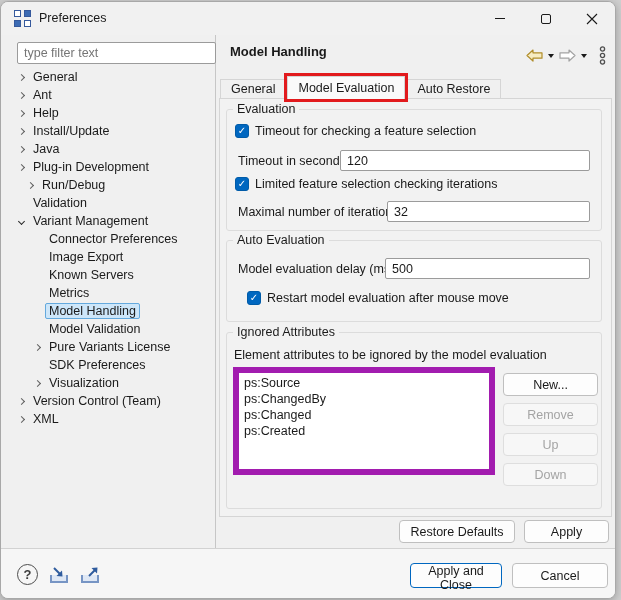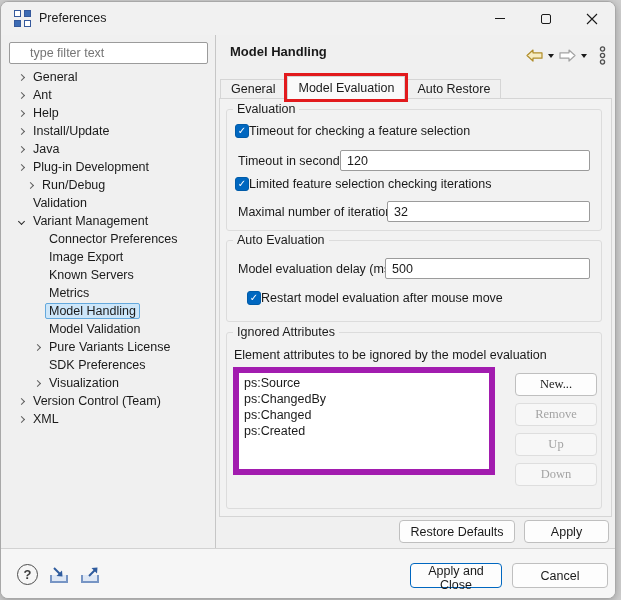--- a/index.html
+++ b/index.html
@@ -27,23 +27,23 @@
   .app-icon i { background:#3d6cb4; border:1.5px solid #35599c; }
   .app-icon i:nth-child(1), .app-icon i:nth-child(4){ background:#fff; }
   .win-title { position:absolute; left:38px; top:9px; font-size:12.5px; }
   .win-controls { position:absolute; right:0; top:0; height:33px; display:flex; }
   .win-btn { width:46px; height:33px; display:flex; align-items:center; justify-content:center; }
   .glyph-min { width:10px; height:1px; background:#1a1a1a; }
   .glyph-max { width:10px; height:10px; border:1px solid #1a1a1a; border-radius:2px; }
   
   .sidebar { position:absolute; left:0; top:33px; width:215px; height:513px; border-right:1px solid #c6c6c6; }
   .filter-input {
-    position:absolute; left:8px; top:7px; width:199px; height:22px;
+    position:absolute; left:16px; top:7px; width:199px; height:22px;
     border:1px solid #9b9b9b; border-radius:2px; background:#fff;
-    font-family:"Liberation Sans",sans-serif; font-size:12.5px; color:#3a3a3a; padding:0 20px; outline:none;
+    font-family:"Liberation Sans",sans-serif; font-size:12.5px; color:#3a3a3a; padding:0 6px; outline:none;
   }
   .tree { position:absolute; left:0; top:33px; width:214px; }
   .tree-row { display:flex; align-items:center; height:18px; white-space:nowrap; }
   .chev { width:16px; flex:0 0 16px; display:flex; align-items:center; justify-content:center; }
   .chev i { width:5px; height:5px; border-right:1.4px solid #5f5f5f; border-bottom:1.4px solid #5f5f5f; display:block; }
   .chev.collapsed i { transform:rotate(-45deg); }
   .chev.expanded i { transform:rotate(45deg); border-color:#2a2a2a; }
   .tree-label { padding:0 3px; border:1px solid transparent; line-height:14px; }
   .tree-label.selected { background:#cde6f9; border-color:#64a9dd; border-radius:2px; }
   
@@ -53,40 +53,40 @@
   .caret { width:0; height:0; border-left:3.5px solid transparent; border-right:3.5px solid transparent; border-top:4px solid #1a1a1a; }
   
   .tabbar { position:absolute; left:3px; top:41px; height:23px; display:flex; align-items:flex-end; }
   .tab { padding:3px 10px 4px; border:1px solid #d5d5d5; border-bottom:none; background:#f0f0f0; margin-right:1px; height:20px; line-height:13px; }
   .tab.selected { background:#fafafa; height:23px; padding-top:5px; z-index:2; position:relative; }
   .tab.annotated { box-shadow:0 0 0 3px #e21a1d; }
   .tabpane { position:absolute; left:2px; top:63px; width:393px; height:419px; border:1px solid #d5d5d5; background:#f2f2f2; }
   
   .group { position:absolute; border:1px solid #dcdcdc; border-radius:3px; }
   .group-title { position:absolute; top:-8px; left:6px; background:#f2f2f2; padding:0 4px; line-height:14px; }
-  .cb-row { position:absolute; display:flex; align-items:center; }
+  .cb-row { position:absolute; display:flex; align-items:center; gap:6px; }
   .cb { width:14px; height:14px; border-radius:3px; background:#0067c0; border:1px solid #005ba8;
         color:#fff; display:flex; align-items:center; justify-content:center; flex:0 0 14px; }
   .cb.checked::after { content:"✓"; font-size:10px; line-height:1; }
   .field {
     position:absolute; height:21px; border:1px solid #9b9b9b; border-radius:2px; background:#fff;
     font-family:"Liberation Sans",sans-serif; font-size:12.5px; color:#1a1a1a; padding:0 6px; outline:none;
   }
   .lbl { position:absolute; line-height:15px; white-space:nowrap; }
   .listbox { position:absolute; left:6px; top:34px; width:262px; height:108px; background:#fff;
     border:6px solid #a21caf; padding:2px 5px; overflow:hidden; }
   .list-item { height:16px; line-height:16px; }
   
   .btn {
     position:absolute; height:23px; background:#fdfdfd; border:1px solid #bfbfbf; border-radius:4px;
     font-family:"Liberation Sans",sans-serif; font-size:12.5px; color:#1a1a1a; text-align:center;
   }
   .btn.disabled { background:#f7f7f7; border-color:#dedede; color:#a4a4a4; }
   .btn.default { border:1.5px solid #0067c0; }
-  .side-btn { left:288px; width:82px;font-family:Liberation Serif, serif; }
+  .side-btn { left:276px; width:95px; }
   
   .footer { position:absolute; left:0; top:546px; width:616px; height:52px; background:#f6f6f6; border-top:1px solid #d2d2d2; }
   .help-icon { position:absolute; left:16px; top:15px; width:21px; height:21px; border:1.6px solid #4d4d4d;
     border-radius:50%; display:flex; align-items:center; justify-content:center; font-size:13px; color:#3c3c3c; font-weight:bold; }
   .tray-icon { position:absolute; top:17px; }
 </style>
 </head>
 <body>
 
 <div class="window">

